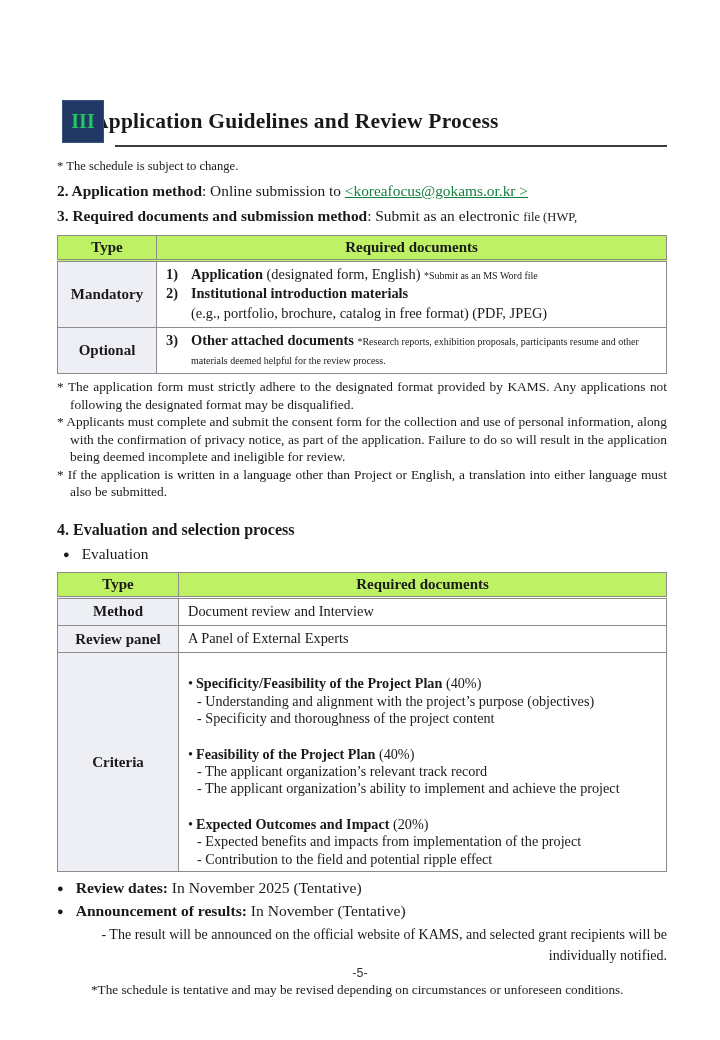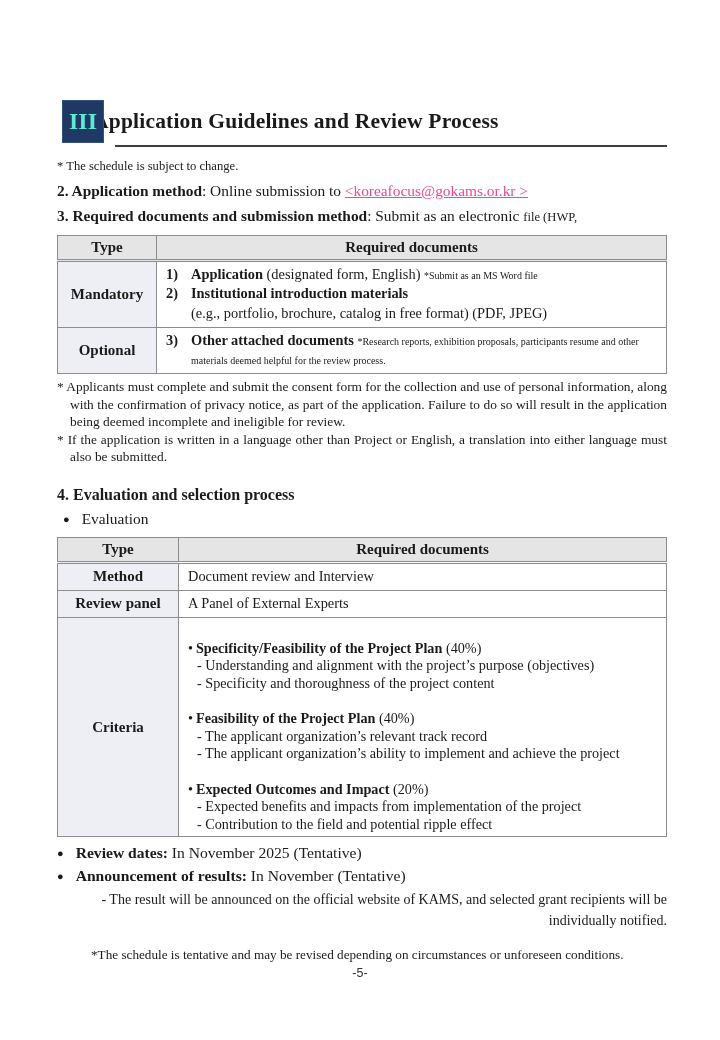--- a/index.html
+++ b/index.html
@@ -14,44 +14,44 @@
     overflow: hidden;
   }
   .b { font-weight: bold; }
   .sm { font-size: 12.6px; }
 
   
   .header { position: relative; height: 44px; margin-bottom: 15px; }
   .section-box {
     position: absolute; left: 5px; top: 0;
     width: 40px; height: 41px;
-    background: #1f3864; color: #5eead4;
+    background: #1f3864; color: #22c55e;
     border: 1px solid #35537d;
-    font-size: 24px; font-weight: bold;
+    font-size: 20px; font-weight: bold;
     display: flex; align-items: center; justify-content: center;
   }
   .header-title {
     margin-left: 36px; height: 43px;
     display: flex; align-items: center;
     font-size: 21.5px; font-weight: bold; letter-spacing: 0.2px;
     white-space: nowrap;
   }
   .header-rule { position: absolute; left: 58px; right: 0; bottom: -3px; height: 2px; background: #3d3d3d; }
 
   
   .item { font-size: 15.4px; line-height: 1.4; margin-bottom: 3px; }
   .note-sm { font-size: 12.6px; margin: 0 0 6px 0; }
-  .link { color: #ec4899; text-decoration: underline; }
+  .link { color: #15803d; text-decoration: underline; }
   .item-line2 { padding-left: 19px; }
 
   
   table.doc-table { width: 100%; border-collapse: collapse; margin: 9px 0 2px 0; }
   table.doc-table th, table.doc-table td { border: 1px solid #8c8c8c; }
   table.doc-table th {
-    background: #e5e5e5; font-size: 15px; font-weight: bold;
+    background: #bef264; font-size: 15px; font-weight: bold;
     padding: 3px 4px; text-align: center;
     border-bottom: 3px double #8c8c8c;
   }
   .t1 .col-type { width: 90px; }
   .t2 .col-type { width: 112px; }
   .label-cell {
     background: #edeff5; font-weight: bold; text-align: center;
     vertical-align: middle; font-size: 15px; padding: 2px;
   }
   .docs-cell { padding: 3px 8px 4px 9px; font-size: 14.4px; line-height: 1.33; vertical-align: middle; }
@@ -144,20 +144,21 @@
           <div class="doc-body">
             <span class="b">Other attached documents </span><span class="sm">*Research reports, exhibition proposals, participants resume and other materials deemed helpful for the review process.</span>
           </div>
         </div>
       </td>
     </tr>
   </tbody>
     </table>
 
   <div class="notes">
+    <div class="note">* The application form must strictly adhere to the designated format provided by KAMS. Any applications not following the designated format may be disqualified.</div>
     <div class="note">* Applicants must complete and submit the consent form for the collection and use of personal information, along with the confirmation of privacy notice, as part of the application. Failure to do so will result in the application being deemed incomplete and ineligible for review.</div>
     <div class="note">* If the application is written in a language other than Project or English, a translation into either language must also be submitted.</div>
   </div>
 
   <div class="sec4-title">4. Evaluation and selection process</div>
   <div class="bullet-line">
     <span class="bullet-glyph">●</span><span>Evaluation</span>
   </div>
 
   <table class="doc-table t2">

